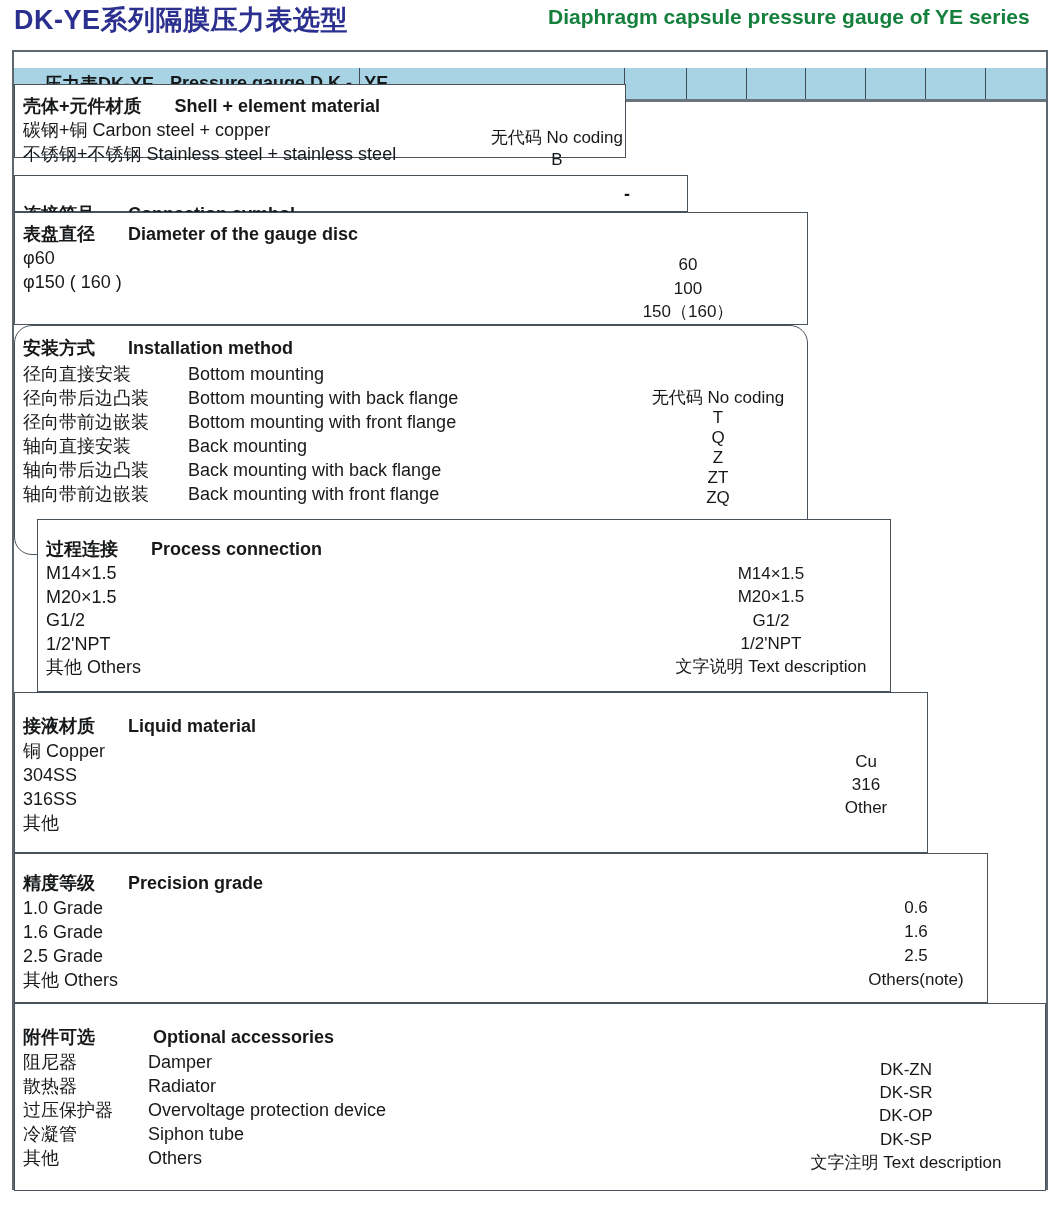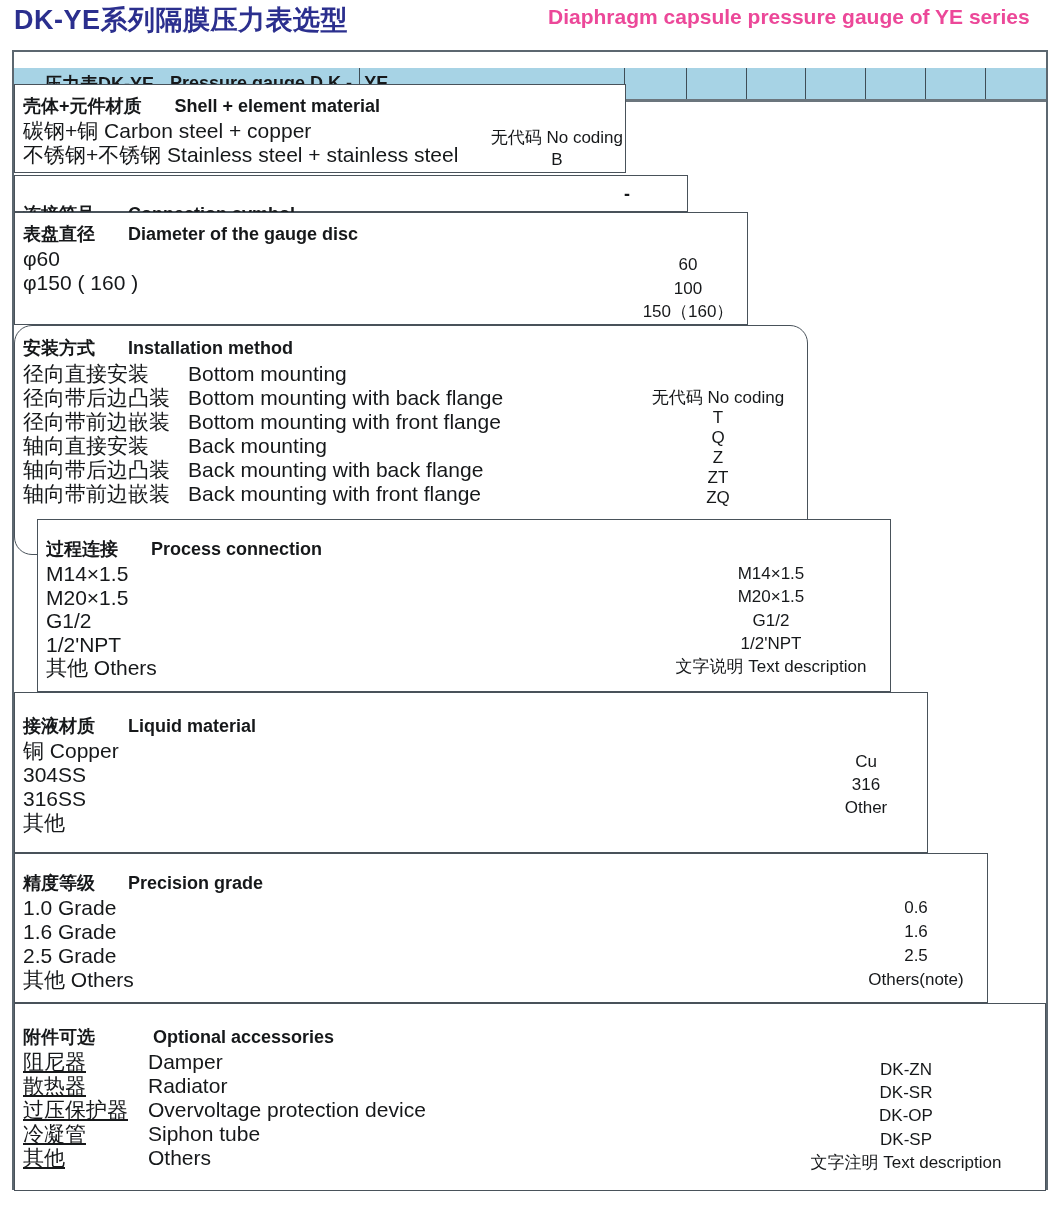--- a/index.html
+++ b/index.html
@@ -6,21 +6,21 @@
   .page {
     position:relative; width:1064px; height:1205px; background:#ffffff;
     font-family:"Liberation Sans", sans-serif; color:#16181a; overflow:hidden;
   }
   .doc-title {
     position:absolute; left:14px; top:2px;
     font-size:27px; font-weight:bold; color:#2b2f8e; letter-spacing:0.5px;
   }
   .doc-subtitle {
     position:absolute; left:548px; top:5px;
-    font-size:21px; font-weight:bold; color:#ec4899;
+    font-size:21px; font-weight:bold; color:#15803d;
   }
   .outer {
     position:absolute; left:12px; top:50px; width:1036px; height:1140px;
     border:2px solid #5c6770; box-sizing:border-box; background:#ffffff;
   }
   
   .header {
     position:absolute; left:0; top:16px; width:1032px; height:34px;
     display:flex; background:#a7d3e5; border-bottom:3px solid #6b757d;
     box-sizing:border-box;
@@ -29,42 +29,42 @@
   .hc:last-child { border-right:none; }
   .hc1 { width:347px; display:flex; align-items:center; padding-left:30px; }
   .hc2 { width:265px; display:flex; align-items:center; padding-left:4px; }
   .hcs { width:60px; }
   .hcs-first { width:62px; }
   .hdr-cn { font-size:18px; font-weight:bold; margin-right:16px; white-space:nowrap; }
   .hdr-en { font-size:18px; font-weight:bold; white-space:nowrap; }
   .hdr-code { font-size:18px; font-weight:bold; }
   
   .sec { position:absolute; left:0; border:1px solid #49525a; box-sizing:border-box; background:#ffffff; }
-  .s1 { top:32px;  height:89px;  width:612px; }
+  .s1 { top:32px;  height:74px;  width:612px; }
   .s2 { top:123px; height:37px;  width:674px; }
-  .s3 { top:160px; height:113px; width:734px; }
+  .s3 { top:160px; height:113px; width:794px; }
   .s4 { top:273px; height:230px; width:794px;border-radius:18px; }
   .s5 { top:467px; height:173px; width:854px;margin-left:23px; }
   .s6 { top:640px; height:161px; width:914px; }
   .s7 { top:801px; height:150px; width:974px; }
   .s8 { top:951px; height:188px; width:1032px; }
   .sec-body { position:absolute; left:8px; top:0; right:4px; }
   .s1 .sec-body, .s3 .sec-body, .s4 .sec-body { padding-top:8px; }
   .s5 .sec-body, .s7 .sec-body { padding-top:16px; }
   .s6 .sec-body, .s8 .sec-body { padding-top:20px; }
   .s2 .sec-body { padding-top:7px;margin-top:20px; }
   .sec-title { font-size:18px; font-weight:bold; line-height:26px; white-space:nowrap; }
   .s4 .sec-title { line-height:28px; }
   .s2 .sec-title { line-height:22px; }
   .t-cn { margin-right:28px; }
   .t-cn-col { display:inline-block; width:125px; margin-right:0; }
-  .opt { font-size:21px; line-height:23.5px; white-space:nowrap; }
+  .opt { font-size:18px; line-height:23.5px; white-space:nowrap; }
   .s4 .opt, .s6 .opt, .s7 .opt, .s8 .opt { line-height:24px; }
   .cn-col-165 { display:inline-block; width:165px;font-family:Liberation Serif, serif; }
-  .cn-col-125 { display:inline-block; width:125px;text-decoration:underline; }
+  .cn-col-125 { display:inline-block; width:125px; }
   
   .codes { position:absolute; font-size:17px; text-align:center; white-space:nowrap; }
   .codes-s1 { right:2px;  top:42px; line-height:22px; }
   .codes-s2 { left:582px; width:60px;  top:7px;  line-height:22px; font-weight:bold; font-size:18px; }
   .codes-s3 { left:553px; width:240px; top:40px; line-height:23.5px; }
   .codes-s4 { left:583px; width:240px; top:62px; line-height:20px; }
   .codes-s5 { left:613px; width:240px; top:42px; line-height:23.3px; }
   .codes-s6 { left:731px; width:240px; top:57px; line-height:23px; }
   .codes-s7 { left:781px; width:240px; top:42px; line-height:24px; }
   .codes-s8 { left:741px; width:300px; top:54px; line-height:23.2px; }

